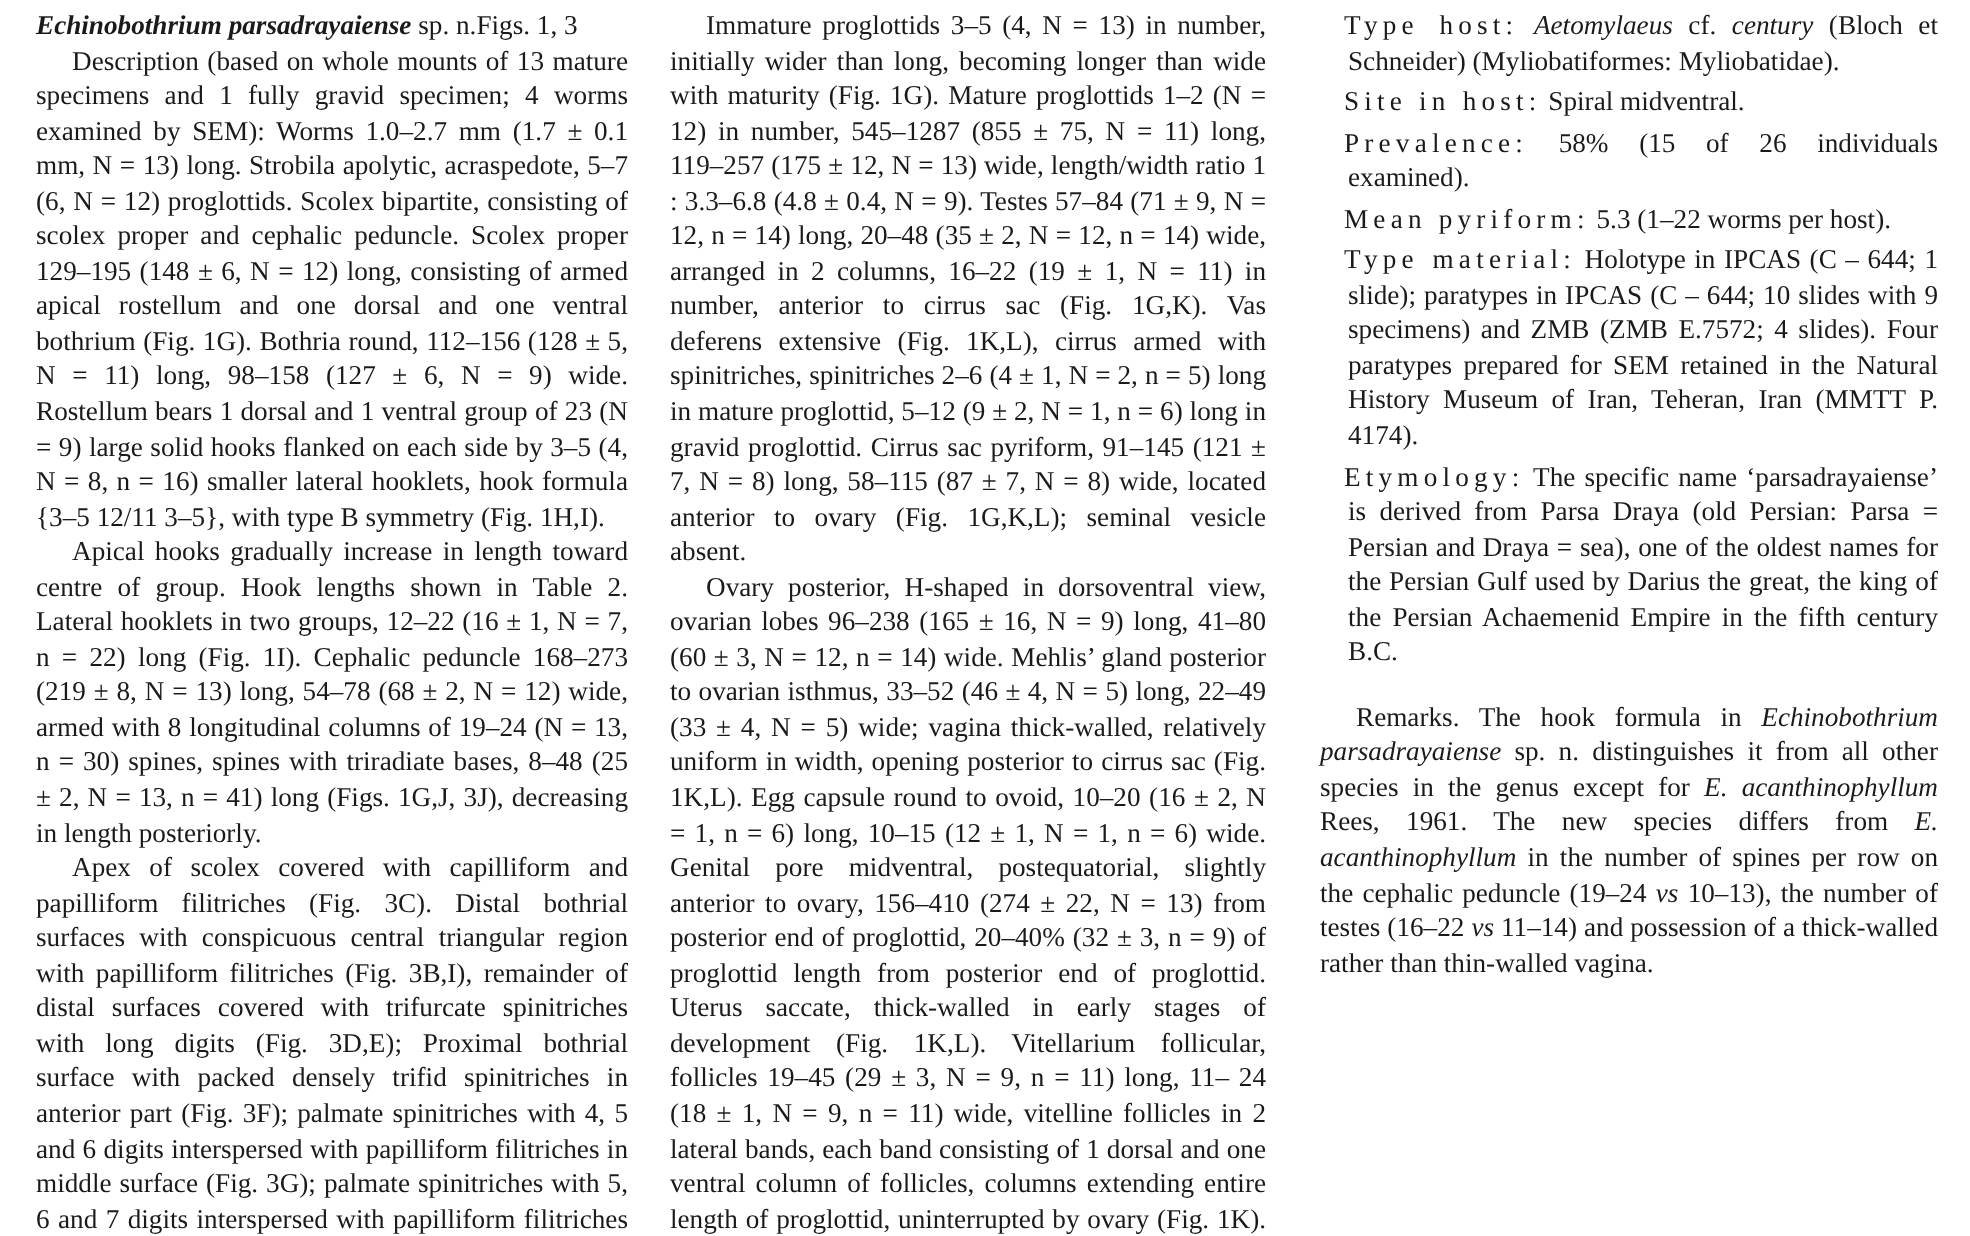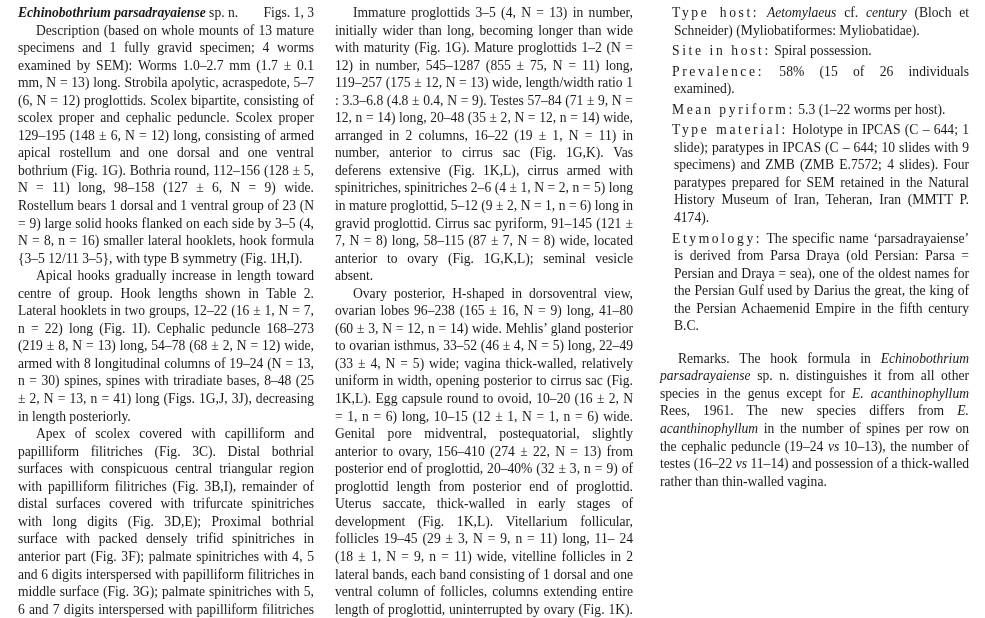--- a/index.html
+++ b/index.html
@@ -7,21 +7,21 @@
     width: 985px; height: 618px; overflow: hidden; position: relative;
     font-family: "Liberation Serif", serif; color: #1a1a1a;
     font-size: 13.6px; line-height: 17.55px;
   }
   .col { position: absolute; top: 4px; text-align: justify; hyphens: none; }
   .col-left { left: 18px; width: 296px; }
   .col-mid { left: 335px; width: 298px; }
   .col-right { left: 660px; width: 309px; }
   p { margin: 0; }
   .indent { text-indent: 18px; }
-  .title-line { display: flex; justify-content: space-between; text-align: left; }
+  .title-line { display: flex; justify-content: flex-start; text-align: left; }
   .title-line .sp-name { font-weight: bold; font-style: italic; }
   .bold { font-weight: normal; }
   i { }
   .entry { padding-left: 14px; text-indent: -14px; margin-bottom: 3px; }
   .spaced { letter-spacing: 2.6px; margin-left: 12px; }
   .remarks { margin-top: 15px; }
 </style>
 </head>
 <body>
 
@@ -37,19 +37,19 @@
   <p class="indent">Apex of scolex covered with capilliform and papilliform filitriches (Fig. 3C). Distal bothrial surfaces with conspicuous central triangular region with papilliform filitriches (Fig. 3B,I), remainder of distal surfaces covered with trifurcate spinitriches with long digits (Fig. 3D,E); Proximal bothrial surface with packed densely trifid spinitriches in anterior part (Fig. 3F); palmate spinitriches with 4, 5 and 6 digits interspersed with papilliform filitriches in middle surface (Fig. 3G); palmate spinitriches with 5, 6 and 7 digits interspersed with papilliform filitriches in posterior surface (Fig. 3H). Cephalic peduncle with acicular and papilliform filitriches (Fig. 3J–L); proglottids with acicular filitriches (Fig. 3M).</p>
 </div>
 
 <div class="col col-mid">
   <p class="indent">Immature proglottids 3–5 (4, N = 13) in number, initially wider than long, becoming longer than wide with maturity (Fig. 1G). Mature proglottids 1–2 (N = 12) in number, 545–1287 (855 ± 75, N = 11) long, 119–257 (175 ± 12, N = 13) wide, length/width ratio 1 : 3.3–6.8 (4.8 ± 0.4, N = 9). Testes 57–84 (71 ± 9, N = 12, n = 14) long, 20–48 (35 ± 2, N = 12, n = 14) wide, arranged in 2 columns, 16–22 (19 ± 1, N = 11) in number, anterior to cirrus sac (Fig. 1G,K). Vas deferens extensive (Fig. 1K,L), cirrus armed with spinitriches, spinitriches 2–6 (4 ± 1, N = 2, n = 5) long in mature proglottid, 5–12 (9 ± 2, N = 1, n = 6) long in gravid proglottid. Cirrus sac pyriform, 91–145 (121 ± 7, N = 8) long, 58–115 (87 ± 7, N = 8) wide, located anterior to ovary (Fig. 1G,K,L); seminal vesicle absent.</p>
   <p class="indent">Ovary posterior, H-shaped in dorsoventral view, ovarian lobes 96–238 (165 ± 16, N = 9) long, 41–80 (60 ± 3, N = 12, n = 14) wide. Mehlis’ gland posterior to ovarian isthmus, 33–52 (46 ± 4, N = 5) long, 22–49 (33 ± 4, N = 5) wide; vagina thick-walled, relatively uniform in width, opening posterior to cirrus sac (Fig. 1K,L). Egg capsule round to ovoid, 10–20 (16 ± 2, N = 1, n = 6) long, 10–15 (12 ± 1, N = 1, n = 6) wide. Genital pore midventral, postequatorial, slightly anterior to ovary, 156–410 (274 ± 22, N = 13) from posterior end of proglottid, 20–40% (32 ± 3, n = 9) of proglottid length from posterior end of proglottid. Uterus saccate, thick-walled in early stages of development (Fig. 1K,L). Vitellarium follicular, follicles 19–45 (29 ± 3, N = 9, n = 11) long, 11– 24 (18 ± 1, N = 9, n = 11) wide, vitelline follicles in 2 lateral bands, each band consisting of 1 dorsal and one ventral column of follicles, columns extending entire length of proglottid, uninterrupted by ovary (Fig. 1K). Gravid proglottids observed in one worm, 1287 (N = 1) long, 220 (N = 1) wide.</p>
 </div>
 
 <div class="col col-right">
   <p class="entry"><span class="spaced">Type host:</span> <i>Aetomylaeus</i><span> cf. </span><i>century</i><span> (Bloch et Schneider) (Myliobatiformes: Myliobatidae).</span></p>
-  <p class="entry"><span class="spaced">Site in host:</span><span> Spiral possession.</span></p>
+  <p class="entry"><span class="spaced">Site in host:</span><span> Spiral midventral.</span></p>
   <p class="entry"><span class="spaced">Prevalence:</span><span> 58% (15 of 26 individuals examined).</span></p>
   <p class="entry"><span class="spaced">Mean pyriform:</span><span> 5.3 (1–22 worms per host).</span></p>
   <p class="entry"><span class="spaced">Type material:</span><span> Holotype in IPCAS (C – 644; 1 slide); paratypes in IPCAS (C – 644; 10 slides with 9 specimens) and ZMB (ZMB E.7572; 4 slides). Four paratypes prepared for SEM retained in the Natural History Museum of Iran, Teheran, Iran (MMTT P. 4174).</span></p>
   <p class="entry"><span class="spaced">Etymology:</span><span> The specific name ‘parsadrayaiense’ is derived from Parsa Draya (old Persian: Parsa = Persian and Draya = sea), one of the oldest names for the Persian Gulf used by Darius the great, the king of the Persian Achaemenid Empire in the fifth century B.C.</span></p>
   <p class="indent remarks"><span class="bold">Remarks.</span><span> The hook formula in </span><i>Echinobothrium parsadrayaiense</i><span> sp. n. distinguishes it from all other species in the genus except for </span><i>E. acanthinophyllum</i><span> Rees, 1961. The new species differs from </span><i>E. acanthinophyllum</i><span> in the number of spines per row on the cephalic peduncle (19–24 </span><i>vs</i><span> 10–13), the number of testes (16–22 </span><i>vs</i><span> 11–14) and possession of a thick-walled rather than thin-walled vagina.</span></p>
 </div>
 
 </body></html>

